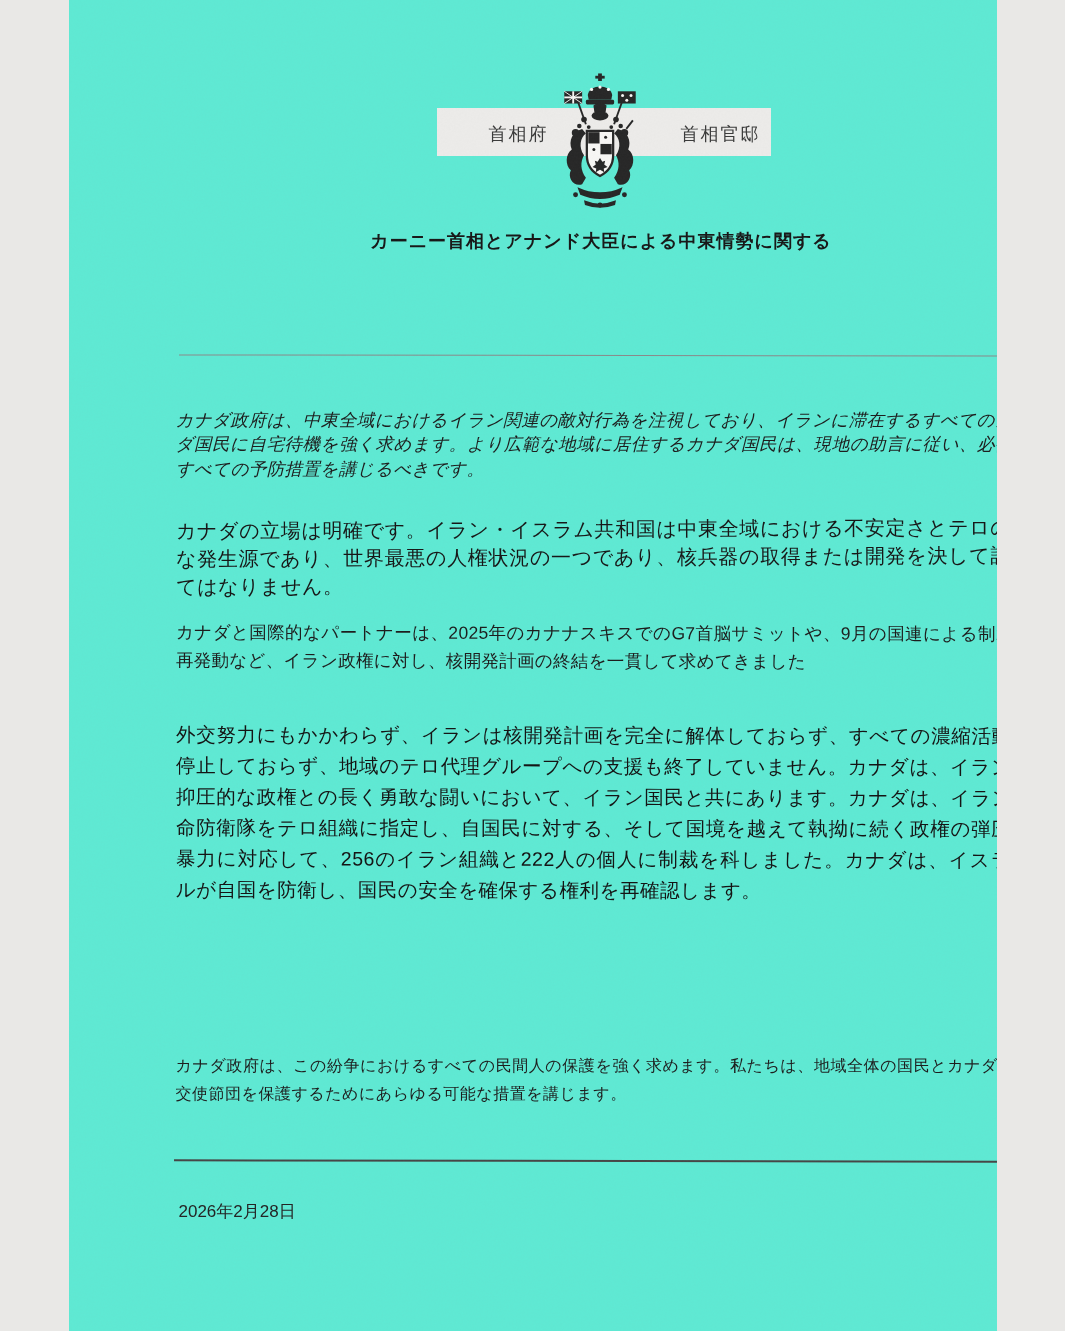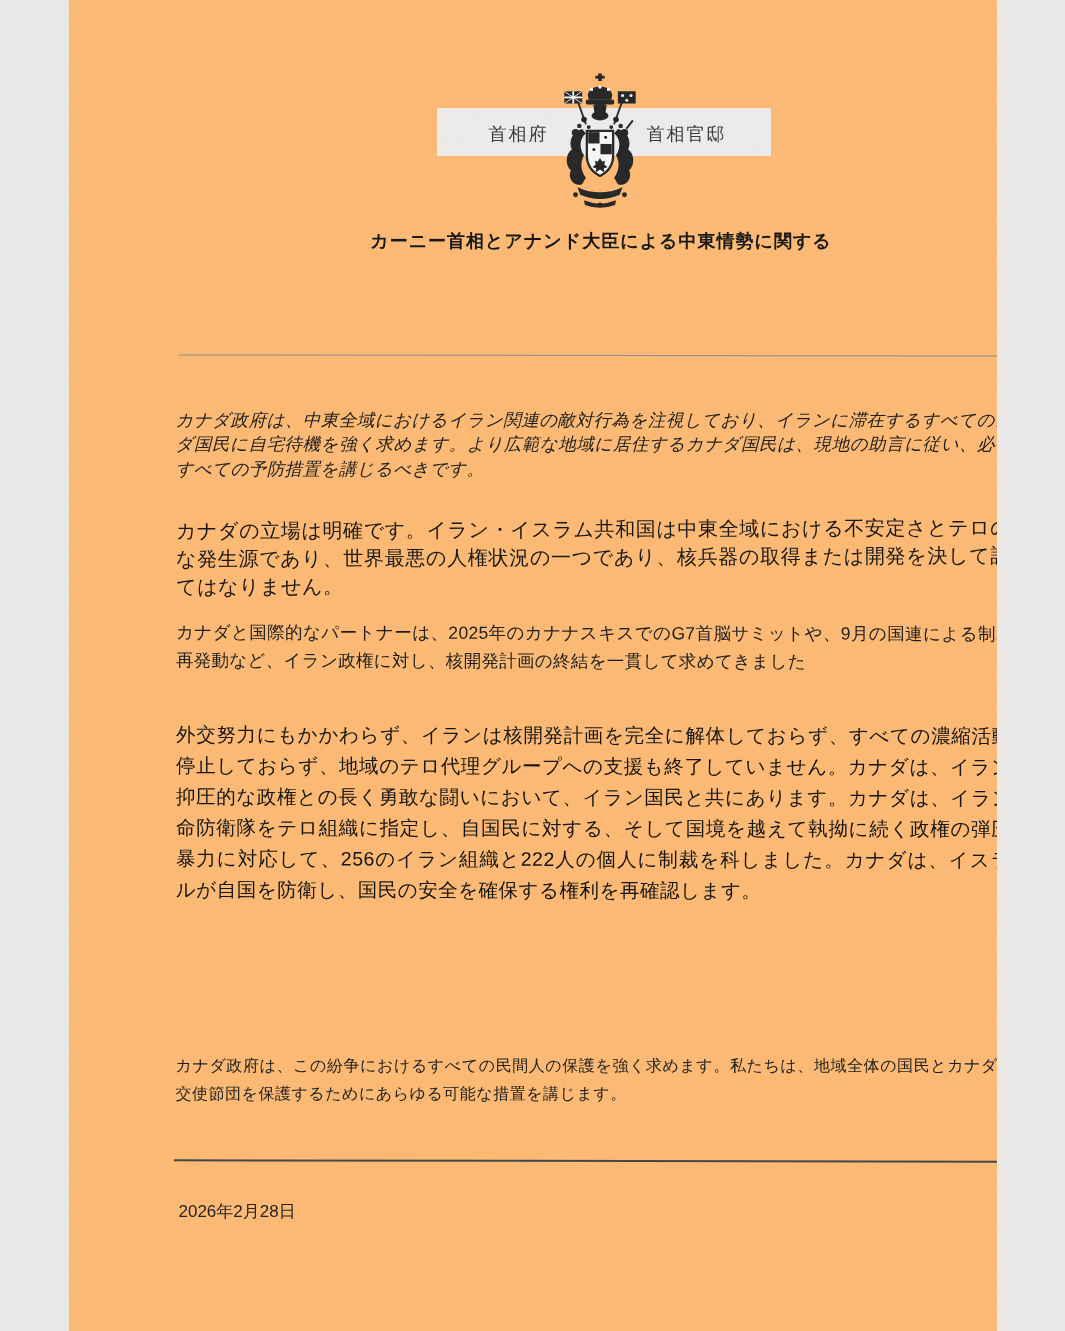--- a/index.html
+++ b/index.html
@@ -5,21 +5,21 @@
   html, body {
     margin: 0;
     padding: 0;
     background: #e9e8e6;
   }
   .page {
     position: relative;
     width: 928px;
     height: 1331px;
     margin: 0 auto;
-    background: #fdba74;
+    background: #5eead4;
     overflow: hidden;
     font-family: "Liberation Sans", "DejaVu Sans", sans-serif;
     color: #1e1e1e;
   }
   .noise-layer {
     position: absolute;
     left: 0; top: 0;
     width: 1065px;
     height: 1331px;
     pointer-events: none;
@@ -50,21 +50,21 @@
     letter-spacing: 2px;
     color: #3a3a3a;
     z-index: 2;
   }
   .hdr-label.left {
     left: 372px;
     width: 108px;
     text-align: right;
   }
   .hdr-label.right {
-    left: 578px;
+    left: 612px;
     width: 140px;
     text-align: left;
   }
   .doc-title {
     position: absolute;
     top: 220px;
     left: 0;
     width: 1065px;
     text-align: center;
     font-size: 18px;

